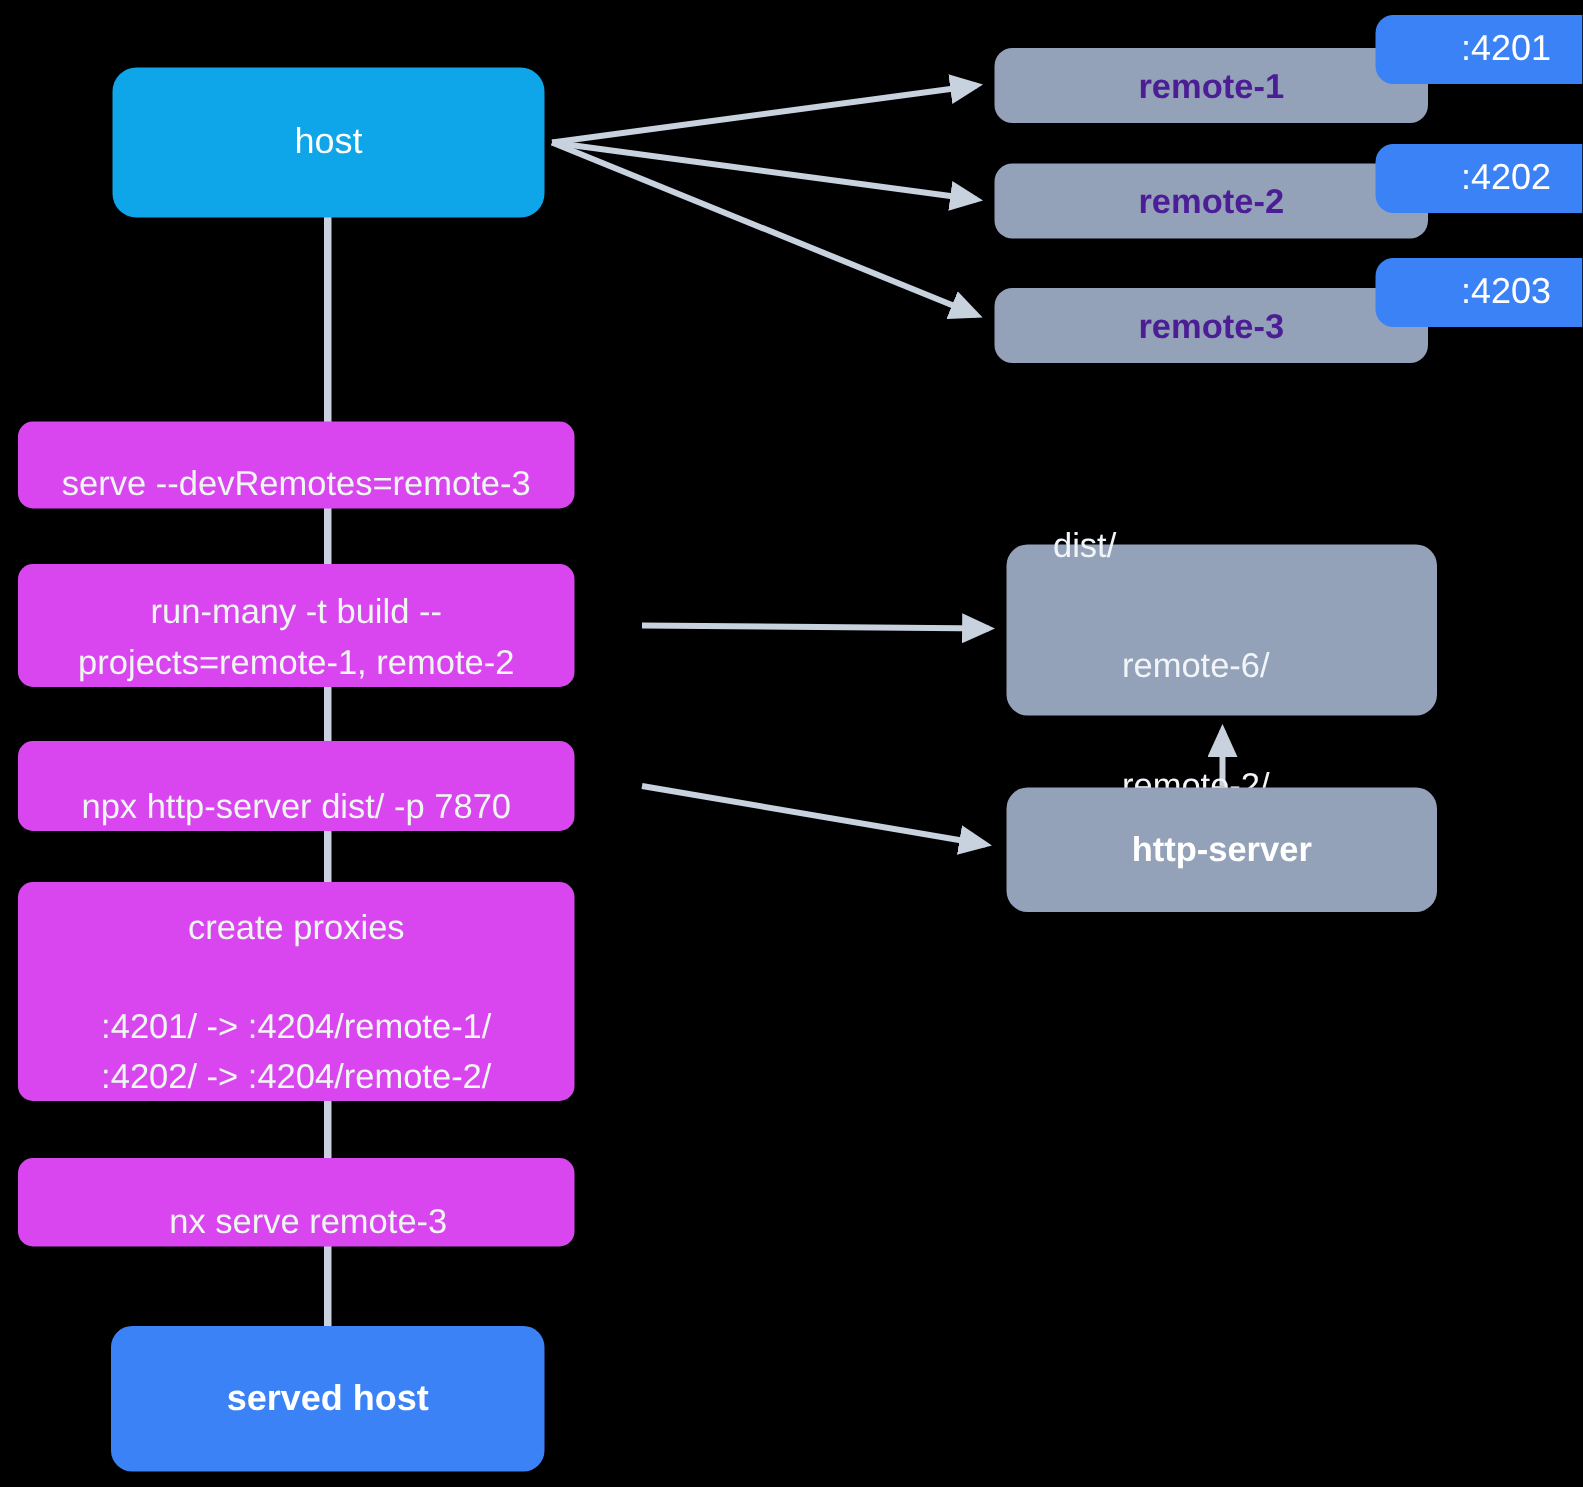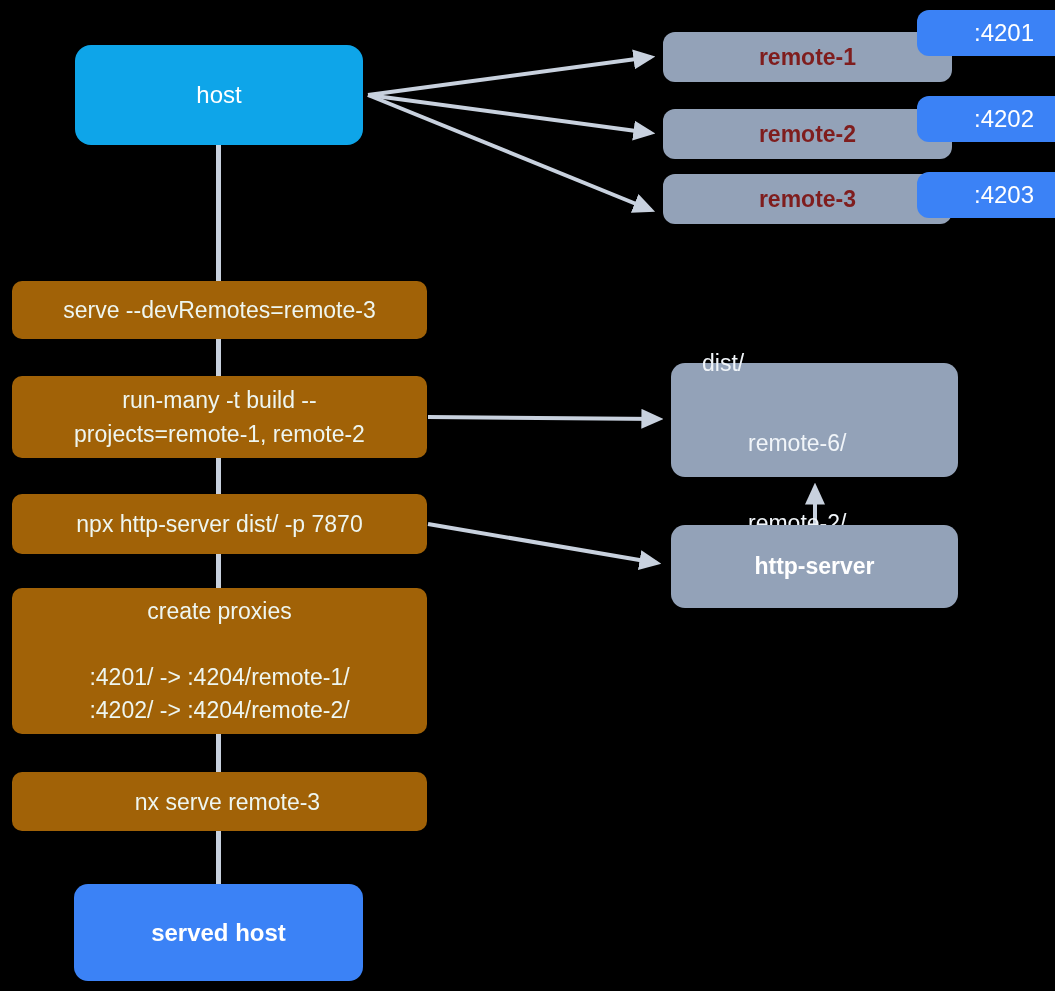--- a/index.html
+++ b/index.html
@@ -39,44 +39,45 @@
     font-size: 24px; font-weight: normal; color: #ffffff;
   }
   .served-node {
     left: 74px; top: 884px; width: 289px; height: 97px;
     background: #3b82f6;
     border-radius: 14px;
     font-size: 24px; font-weight: bold; color: #ffffff;
   }
   
   .step {
-    left: 12px; width: 415px;
-    background: #a16207;
+    left: 12px; width: 371px;
+    background: #d946ef;
     border-radius: 10px;
     font-size: 23px;
     line-height: 34px;
     color: #eef6f0;
     text-align: center;
+    justify-content: flex-end;
   }
   .step-1 { top: 281px; height: 58px; }
   .step-2 { top: 376px; height: 82px; }
   .step-3 { top: 494px; height: 60px; }
   .step-4 { top: 588px; height: 146px; line-height: 33px; }
   .step-5 { top: 772px; height: 59px; padding-left: 16px; }
   .step .line { display: block; min-height: 33px; }
   
   .remote {
     left: 663px; width: 289px; height: 50px;
     background: #93a2b8;
     border-radius: 12px;
-    font-size: 23px; font-weight: bold; color: #7f1d1d;
+    font-size: 23px; font-weight: bold; color: #4c1d95;
   }
   .remote-1 { top: 32px; }
   .remote-2 { top: 109px; }
-  .remote-3 { top: 174px; }
+  .remote-3 { top: 192px; }
   
   .port-badge {
     position: absolute;
     left: 917px; width: 126px; height: 46px;
     background: #3b82f6;
     border-radius: 12px;
     display: flex; align-items: center; justify-content: center;
     font-size: 24px; color: #ffffff;
     z-index: 2;
     padding-left: 24px;

